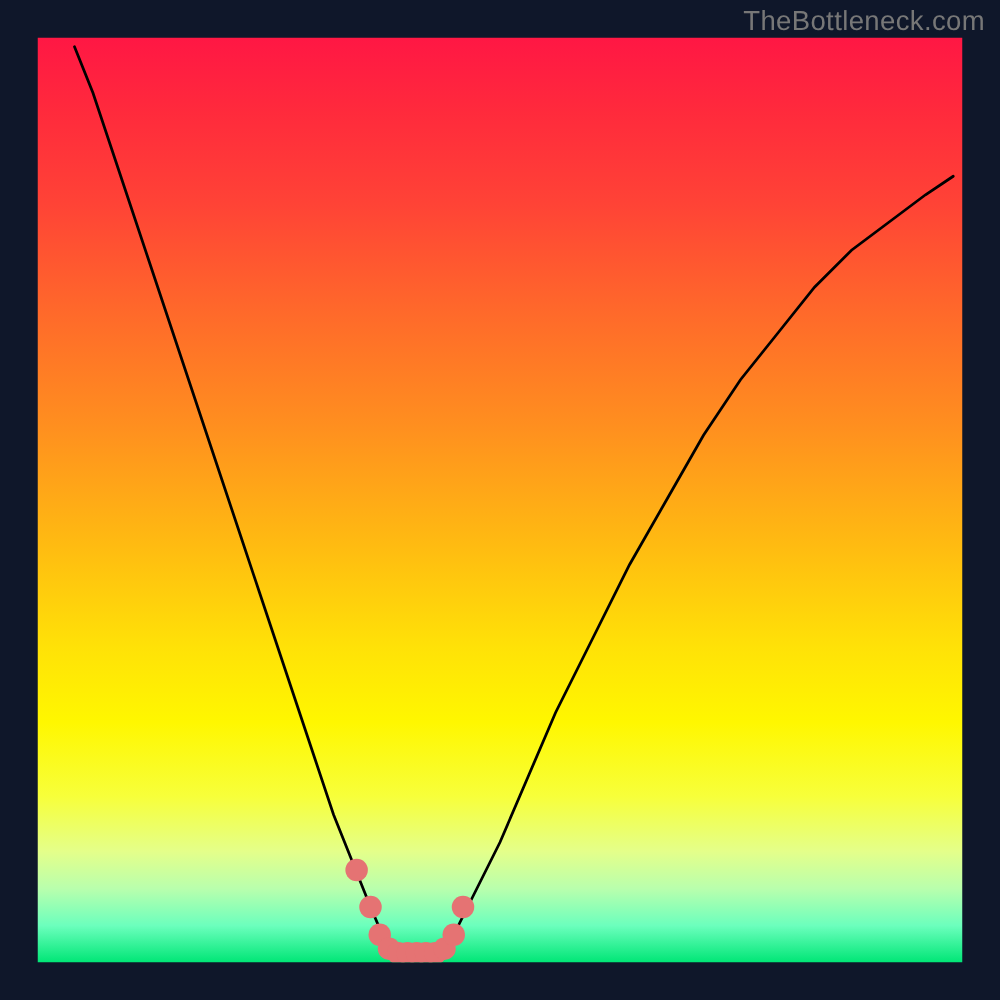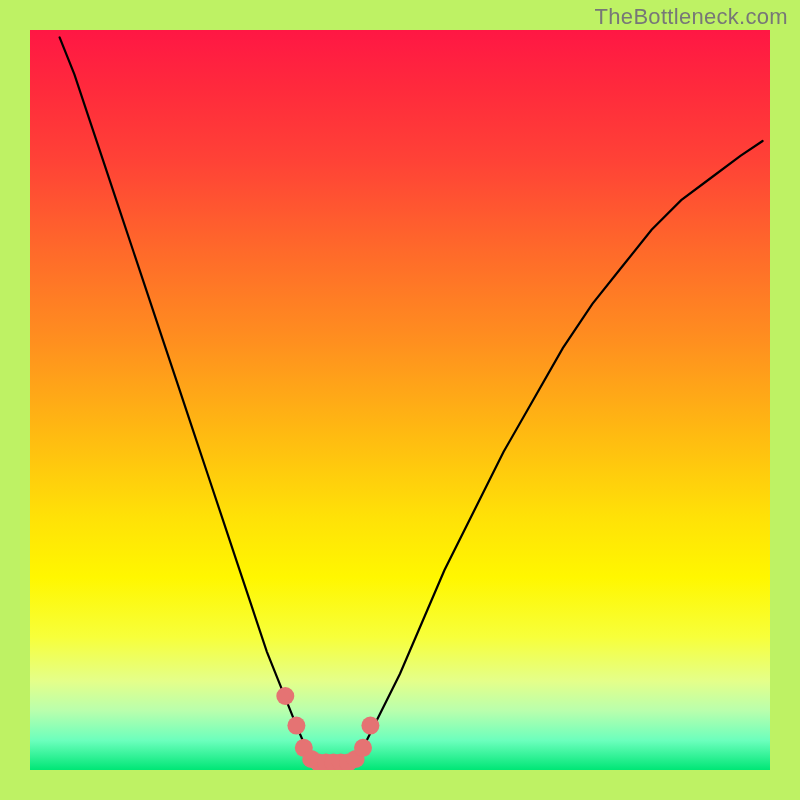--- a/index.html
+++ b/index.html
@@ -7,21 +7,21 @@
     padding: 0;
     background: #000;
     width: 800px;
     height: 800px;
     overflow: hidden;
     font-family: Arial, Helvetica, sans-serif;
   }
   .outer {
     width: 800px;
     height: 800px;
-    background: #bef264;
+    background: #0f172a;
     position: relative;
   }
   .plot-area {
     position: absolute;
     left: 30px;
     top: 30px;
     width: 740px;
     height: 740px;
     overflow: hidden;
   }

